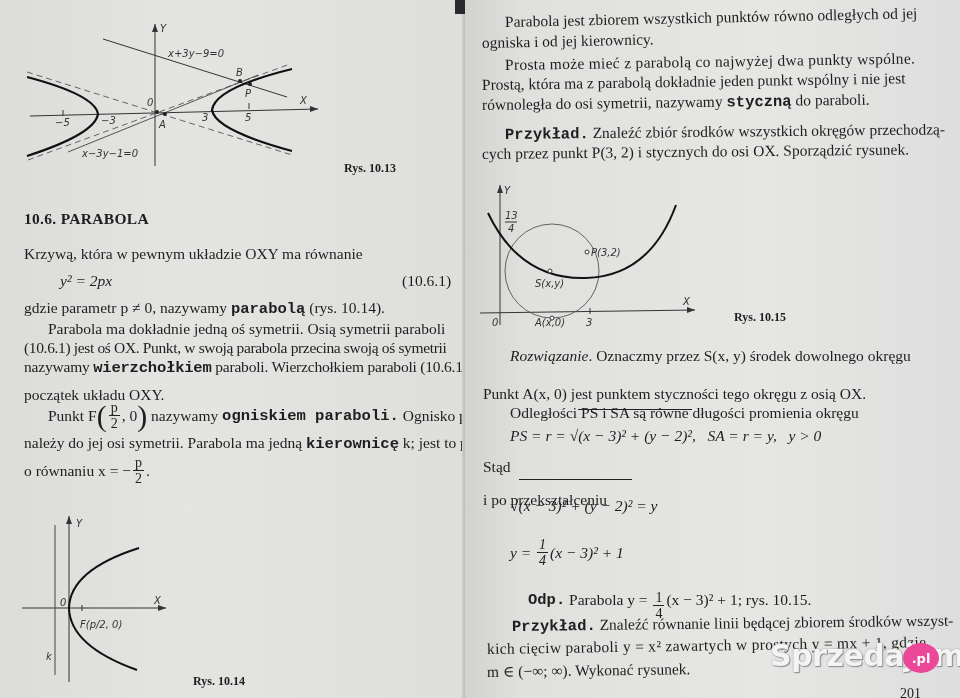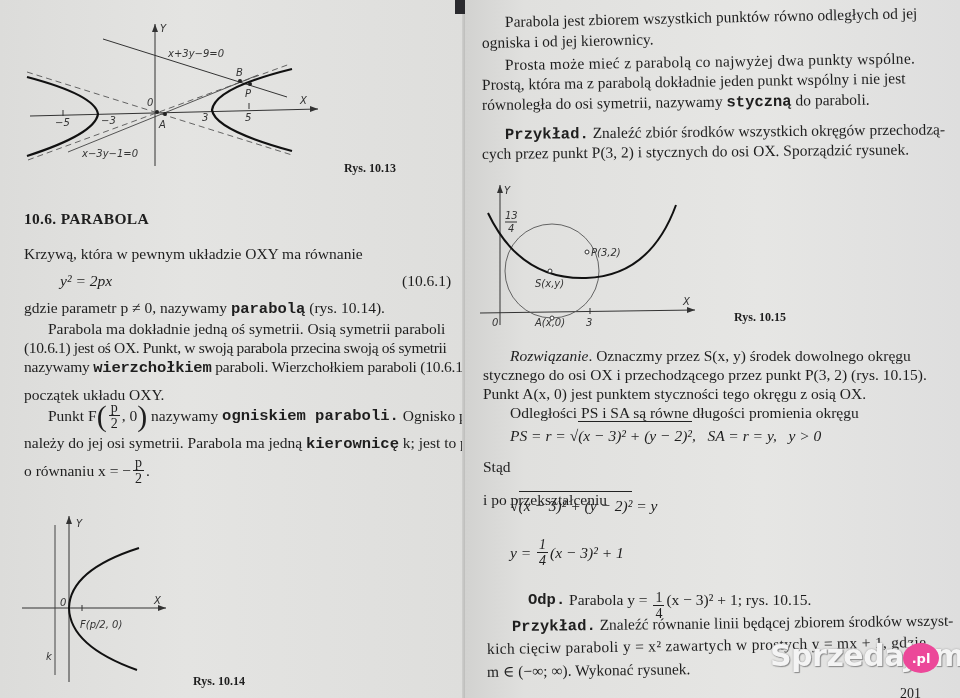--- a/index.html
+++ b/index.html
@@ -12,21 +12,21 @@
   .abs{position:absolute;white-space:nowrap;}
   .txt{font-size:15.5px;line-height:20px;}
   .b{font-weight:bold;font-family:Liberation Mono, monospace;}
   .i{font-style:italic;}
   .caption{font-size:12px;font-weight:bold;}
   .heading{font-size:15.5px;font-weight:bold;letter-spacing:.3px;}
   .fig-label{font-family:"DejaVu Sans",sans-serif;font-style:italic;font-size:10px;fill:#333;}
   .frac{display:inline-flex;flex-direction:column;align-items:center;vertical-align:middle;line-height:15px;font-size:14px;margin:0 2px;}
   .frac span:first-child{border-bottom:1px solid #222;padding:0 2px;}
   .paren{font-size:30px;font-weight:lighter;vertical-align:middle;line-height:20px;}
-  .sqrt{border-top:1px solid #222;padding-top:5px;}
+  .sqrt{border-top:1px solid #222;padding-top:17px;}
   .watermark{position:absolute;left:770px;top:638px;font-family:"DejaVu Sans",sans-serif;font-weight:bold;font-size:30px;color:#f4f4f4;letter-spacing:-0.5px;text-shadow:0 0 2px #999,1px 1px 1px #888;}
   .wm-badge{position:absolute;left:903px;top:643px;width:36px;height:30px;border-radius:50%;background:#ec4899;color:#fff;font-family:"DejaVu Sans",sans-serif;font-weight:bold;font-size:13px;display:flex;align-items:center;justify-content:center;}
 </style>
 </head>
 <body>
 
 <div class="page left">
 
   <svg class="abs" style="left:0;top:0" width="465" height="200">
 
@@ -164,21 +164,20 @@
     <text class="fig-label" x="111" y="76">P(3,2)</text>
     <text class="fig-label" x="55" y="107">S(x,y)</text>
     <text class="fig-label" x="55" y="146">A(x,0)</text>
     <text class="fig-label" x="106" y="146">3</text>
   </svg>
   <div class="abs caption" style="left:269px;top:310px">Rys. 10.15</div>
 
   <div class="abs txt" style="left:45px;top:346px">
     <span class="i">Rozwiązanie</span><span>. Oznaczmy przez S(x, y) środek dowolnego okręgu</span>
   </div>
-  <div class="abs txt" style="left:18px;top:365px">stycznego do osi OX i przechodzącego przez punkt P(3, 2) (rys. 10.15).</div>
   <div class="abs txt" style="left:18px;top:384px">Punkt A(x, 0) jest punktem styczności tego okręgu z osią OX.</div>
   <div class="abs txt" style="left:45px;top:403px">Odległości PS i SA są równe długości promienia okręgu</div>
 
   <div class="abs txt i" style="left:45px;top:426px">
     <span>PS = r = </span>√<span class="sqrt">(x − 3)² + (y − 2)²</span><span style="white-space:pre">,   SA = r = y,   y &gt; 0</span>
   </div>
 
   <div class="abs txt" style="left:18px;top:457px">Stąd</div>
   <div class="abs txt i" style="left:45px;top:496px">
     √<span class="sqrt">(x − 3)² + (y − 2)²</span><span> = y</span>

